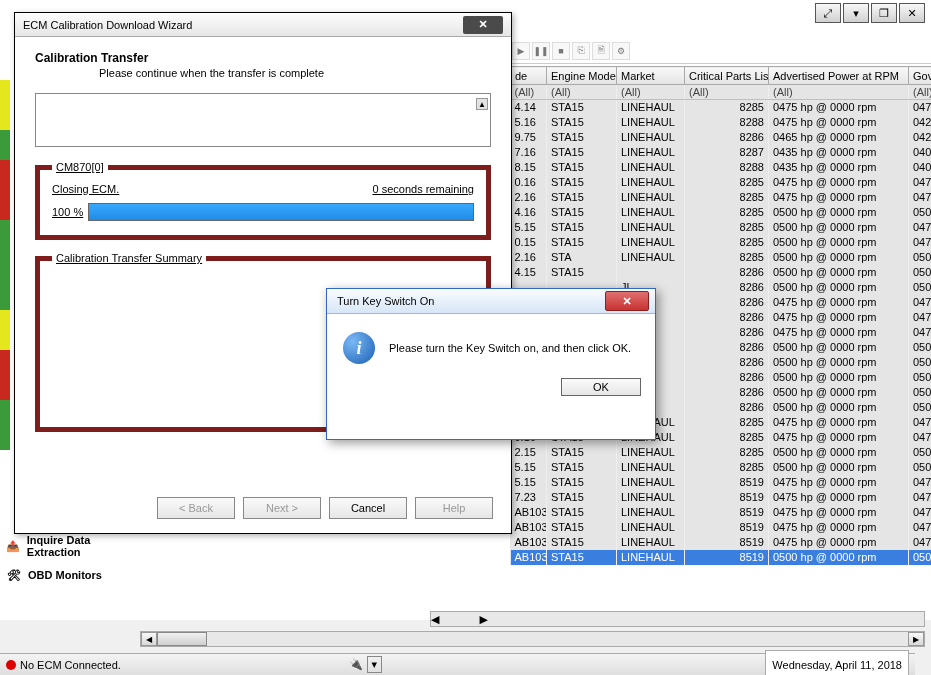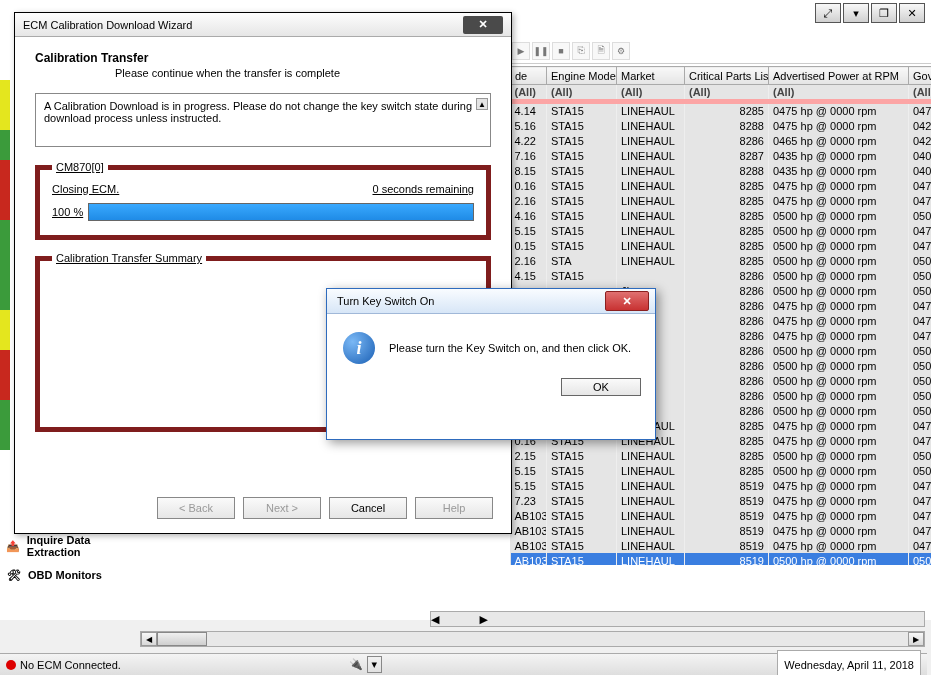--- a/index.html
+++ b/index.html
@@ -6,40 +6,40 @@
   body { background: #f0f0f0; width: 931px; height: 675px; overflow: hidden; position: relative; color: #000; }
 
   
   .bg-table { position: absolute; left: 0; top: 0; right: 0; height: 620px; background: #fff; overflow: hidden; }
   .bg-toolbar { position: absolute; top: 38px; left: 510px; right: 0; height: 26px; display: flex; gap: 2px; align-items: center; padding: 2px; border-bottom: 1px solid #ccc; }
   .bg-toolbar .tbtn { width: 18px; height: 18px; border: 1px solid #ddd; background: #f8f8f8; display:inline-flex; align-items:center; justify-content:center; font-size:9px; color:#777;}
   .table-wrap { position: absolute; top: 66px; left: 510px; right: 0; bottom: 55px; overflow: hidden; background:#e5e5e5;}
   table.grid { border-collapse: collapse; width: 100%; table-layout: fixed; }
   table.grid th { background: linear-gradient(#f8f8f8,#e4e4e4); border: 1px solid #aaa; padding: 2px 4px; text-align: left; font-weight: normal; height: 18px; white-space: nowrap; overflow:hidden;}
   table.grid td { border-right: 1px solid #eee; padding: 1px 4px; white-space: nowrap; overflow: hidden; height: 15px;}
-  .filter-row td { color: #444; border-top:1px solid #ccc; border-bottom:5px solid #fca5a5;font-weight:bold;}
+  .filter-row td { color: #444; border-top:1px solid #ccc; border-bottom:1px solid #fca5a5;}
   tr.rowsel td { background: #3a7ee0; color: #fff; }
   .cell-num { text-align:right; padding-right:8px;}
 
   
   .side-nav { position:absolute; left:2px; top:530px; width:140px; }
   .side-nav .nav-item { display:flex; align-items:center; gap:4px; padding:4px 2px; font-weight:bold; font-size:11px;}
   .tinyicon { width:20px; height:18px; display:inline-flex; align-items:center; justify-content:center; }
 
   
   .titlebar-icons { position:absolute; top:3px; right:6px; display:flex; gap:2px;}
   .titlebar-icons .tbx { width:26px; height:20px; border:1px solid #555; background:linear-gradient(#f8f8f8,#d0d0d0); display:inline-flex;align-items:center;justify-content:center; font-size:11px;}
 
   
   .wizard { position:absolute; left:14px; top:12px; width:498px; height:522px; background:#fff; border:1px solid #000; box-shadow:2px 2px 6px rgba(0,0,0,0.3);}
   .wizard .wtitle { height:24px; background:linear-gradient(#fdfdfd,#e6e6e6); display:flex; align-items:center; justify-content:space-between; padding:0 0 0 8px; border-bottom:1px solid #aaa;}
   .wizard .wclose { width:40px; height:18px; background:#4a4a4a; color:#fff; display:inline-flex;align-items:center;justify-content:center; font-weight:bold; border-radius:2px; margin-right:8px;}
   .wizard .wbody { padding: 14px 20px; }
   .wizard h3 { font-size:12px; font-weight:bold; margin-bottom:2px;}
-  .wizard .sub { margin-left:36px; margin-bottom:14px;padding-left:44px;}
+  .wizard .sub { margin-left:20px; margin-bottom:14px;padding-left:44px;}
   .wizard .warnbox { border:1px solid #888; padding:6px 8px; height:54px; position:relative; margin-bottom:14px;}
   .wizard .warnbox .scrollthumb { position:absolute; right:2px; top:4px; width:12px; height:12px; background:#e4e4e4; border:1px solid #999; display:flex;align-items:center;justify-content:center; font-size:8px;}
   .wizard fieldset { border:5px solid #7f1d1d; padding:10px 12px 14px; margin-bottom:12px;text-decoration:underline;}
   .wizard legend { padding: 0 4px;}
   .statusline { display:flex; justify-content:space-between; margin-bottom:8px;}
   .progress { display:flex; align-items:center; }
   .progress .pct { width:36px;}
   .progress .bar { flex:1; height:18px; border:1px solid #666; background:#fff; position:relative;}
   .progress .bar .fill { position:absolute; left:0; top:0; bottom:0; background:linear-gradient(#39a9ff,#1f8be6); width:100%;}
   fieldset.summary { height:180px;}
@@ -55,21 +55,21 @@
   .modal .micon { width:32px; height:32px; border-radius:50%; background:radial-gradient(circle at 30% 30%, #7ab8f5, #1a5fb4); color:#fff; display:inline-flex; align-items:center; justify-content:center; font-family:Georgia,serif; font-style:italic; font-size:18px; font-weight:bold;}
   .modal .mbuttons { text-align:right; padding:4px 14px 10px;}
   .modal .mbuttons button { width:80px; height:18px; border:1px solid #666; background:linear-gradient(#fafafa,#e6e6e6);}
 
   
   .leftstrip { position:absolute; left:0; top:80px; width:10px; height:450px;}
   .leftstrip div { width:10px;}
   .s1{height:50px;background:#e4e61e;} .s2{height:30px;background:#3b9b3b;} .s3{height:60px;background:#c8281e;} .s4{height:90px;background:#3b9b3b;} .s5{height:40px;background:#e4e61e;} .s6{height:50px;background:#c8281e;} .s7{height:50px;background:#3b9b3b;}
 
   
-  .statusbar { position:absolute; left:0; right:4px; bottom:0; height:22px; background:linear-gradient(#f4f4f4,#dedede); border-top:1px solid #aaa; display:flex; align-items:center; padding:0 6px; gap:8px;}
+  .statusbar { position:absolute; left:0; right:16px; bottom:0; height:22px; background:linear-gradient(#f4f4f4,#dedede); border-top:1px solid #aaa; display:flex; align-items:center; padding:0 6px; gap:8px;}
   .statusbar .seg { display:flex; align-items:center; gap:4px;}
   .statusbar .dropdown { border:1px solid #888; background:#fff; padding:1px 16px 1px 4px; position:relative; min-width:200px;}
   .statusbar .dropdown::after { content:"▾"; position:absolute; right:3px; top:1px; font-size:9px;}
   .statusbar .date { margin-left:auto; border:1px solid #aaa; padding:8px 6px; background:#fff;}
   .reddot { width:10px;height:10px;border-radius:50%;background:#d00;}
 
   .hscroll { position:absolute; left:140px; right:6px; bottom:28px; height:16px; background:#e8e8e8; border:1px solid #aaa; display:flex; align-items:center;}
   .hscroll .hbtn{ width:16px; height:14px; background:linear-gradient(#f8f8f8,#d8d8d8); border:1px solid #999; display:inline-flex;align-items:center;justify-content:center; font-size:8px;}
   .hscroll .htrack{ flex:1; height:14px; position:relative;}
   .hscroll .hthumb{ position:absolute; left:0; width:50px; top:0; bottom:0; background:linear-gradient(#f0f0f0,#cfcfcf); border:1px solid #888;}
@@ -132,21 +132,21 @@
           </tr>
           <tr>
             <td>5.16</td>
             <td>STA15</td>
             <td>LINEHAUL</td>
             <td class="cell-num">8288</td>
             <td>0475 hp @ 0000 rpm</td>
             <td>0422 l</td>
           </tr>
           <tr>
-            <td>4.22</td>
+            <td>9.75</td>
             <td>STA15</td>
             <td>LINEHAUL</td>
             <td class="cell-num">8286</td>
             <td>0465 hp @ 0000 rpm</td>
             <td>0422 l</td>
           </tr>
           <tr>
             <td>7.16</td>
             <td>STA15</td>
             <td>LINEHAUL</td>
@@ -421,21 +421,20 @@
 
 <div class="wizard">
   <div class="wtitle">
     <span>ECM Calibration Download Wizard</span>
     <span class="wclose">✕</span>
   </div>
   <div class="wbody">
     <h3>Calibration Transfer</h3>
     <div class="sub">Please continue when the transfer is complete</div>
     <div class="warnbox">
-      <span>A Calibration Download is in progress.  Please do not change the key switch state during download process unless instructed.</span>
       <span class="scrollthumb">▲</span>
     </div>
     <fieldset>
       <legend>CM870[0]</legend>
       <div class="statusline">
         <span>Closing ECM.</span>
         <span>0 seconds remaining</span>
       </div>
       <div class="progress">
         <span class="pct">100 %</span>

